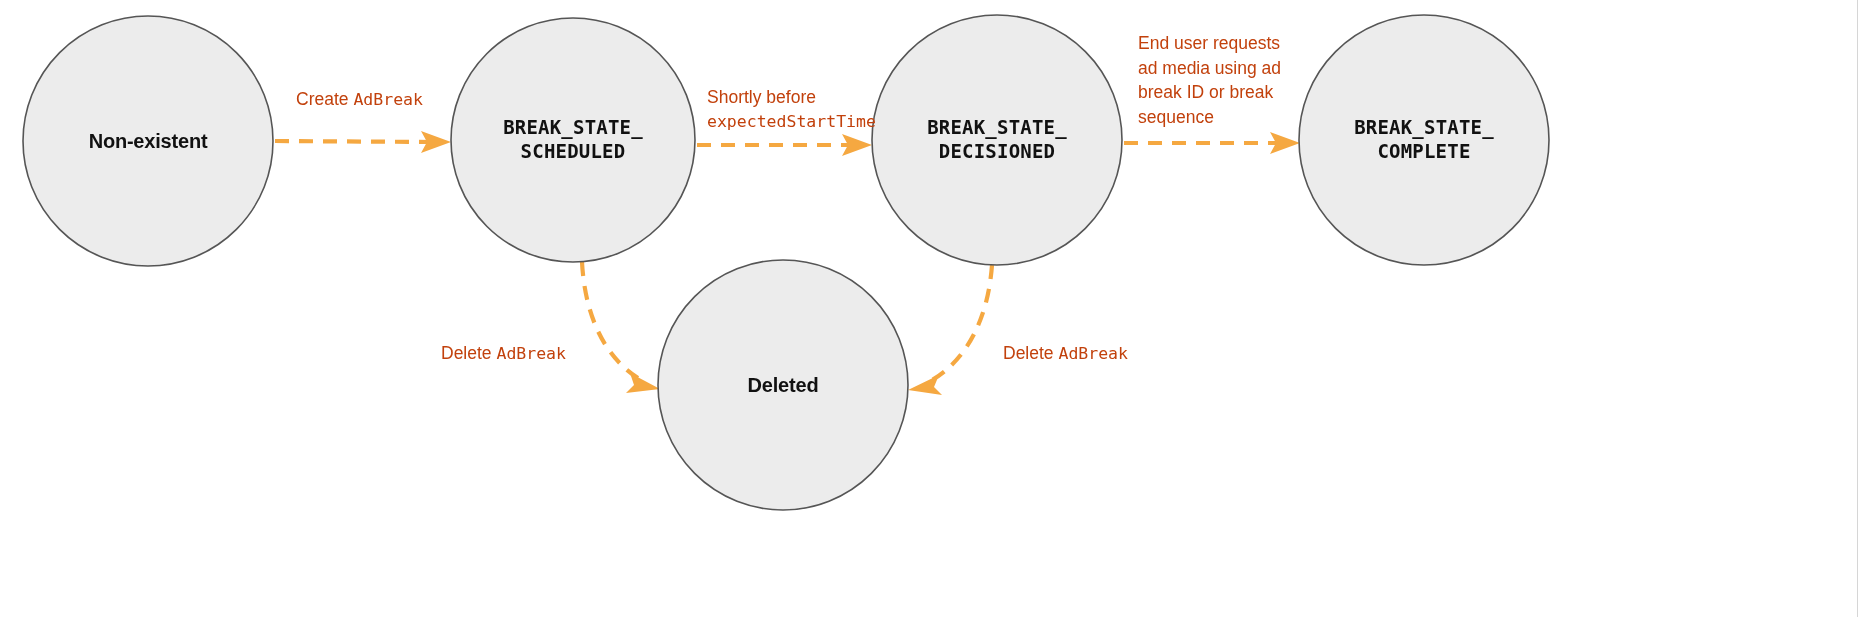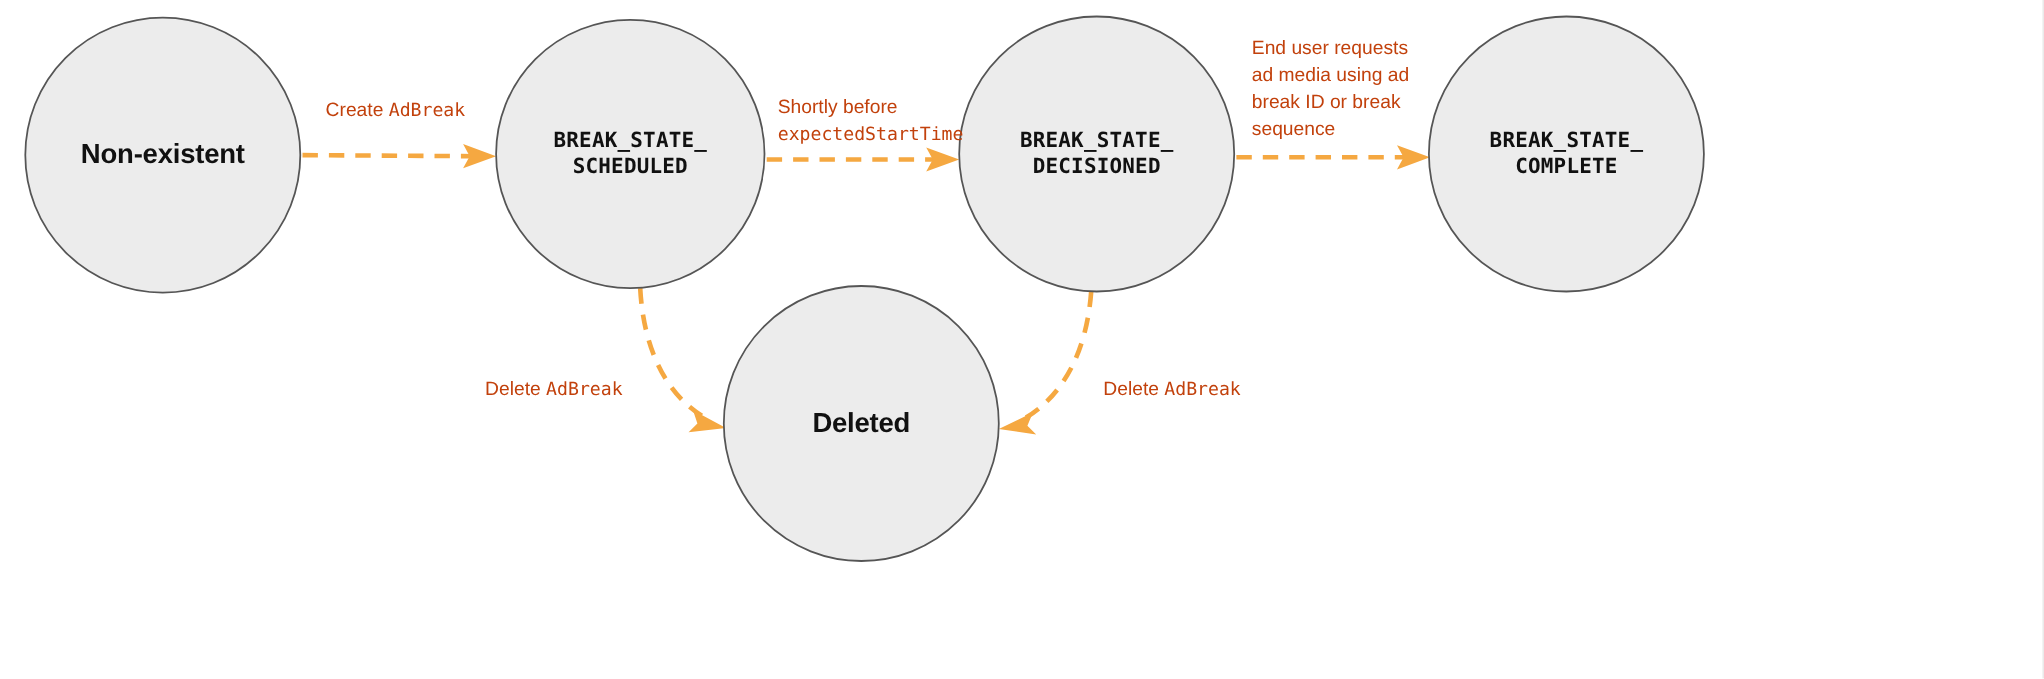--- a/index.html
+++ b/index.html
@@ -43,21 +43,21 @@
     text-align: center;
     color: #111111;
     font-weight: bold;
     line-height: 1.25;
     white-space: pre-line;
     transform: translate(-50%, -50%);
     pointer-events: none;
   }
   .node-label.sans {
     font-family: "Liberation Sans", sans-serif;
-    font-size: 25px;
+    font-size: 20px;
     letter-spacing: -0.2px;
   }
   .node-label.mono {
     font-family: "DejaVu Sans Mono", "Liberation Mono", monospace;
     font-size: 19px;
     letter-spacing: 0.2px;
   }
   .edge-label {
     position: absolute;
     color: #c2410c;

